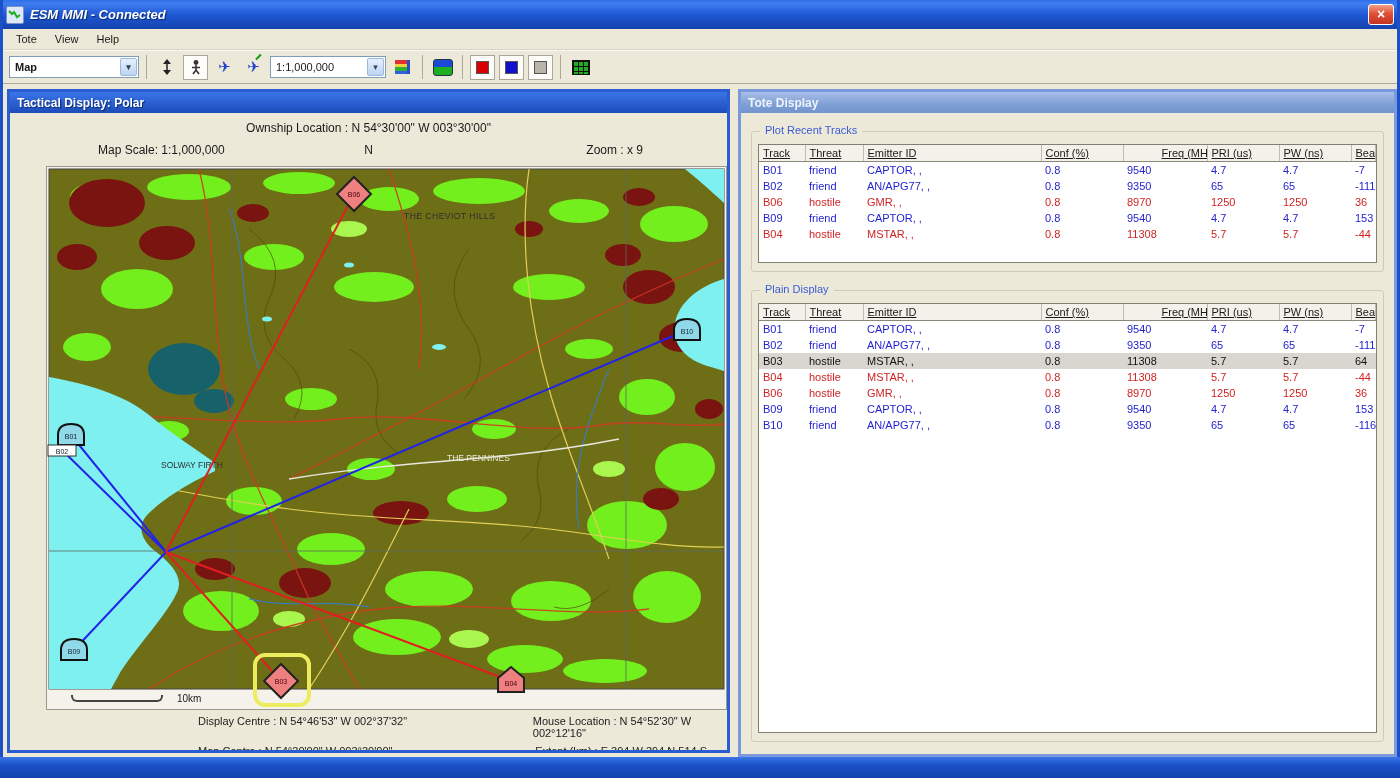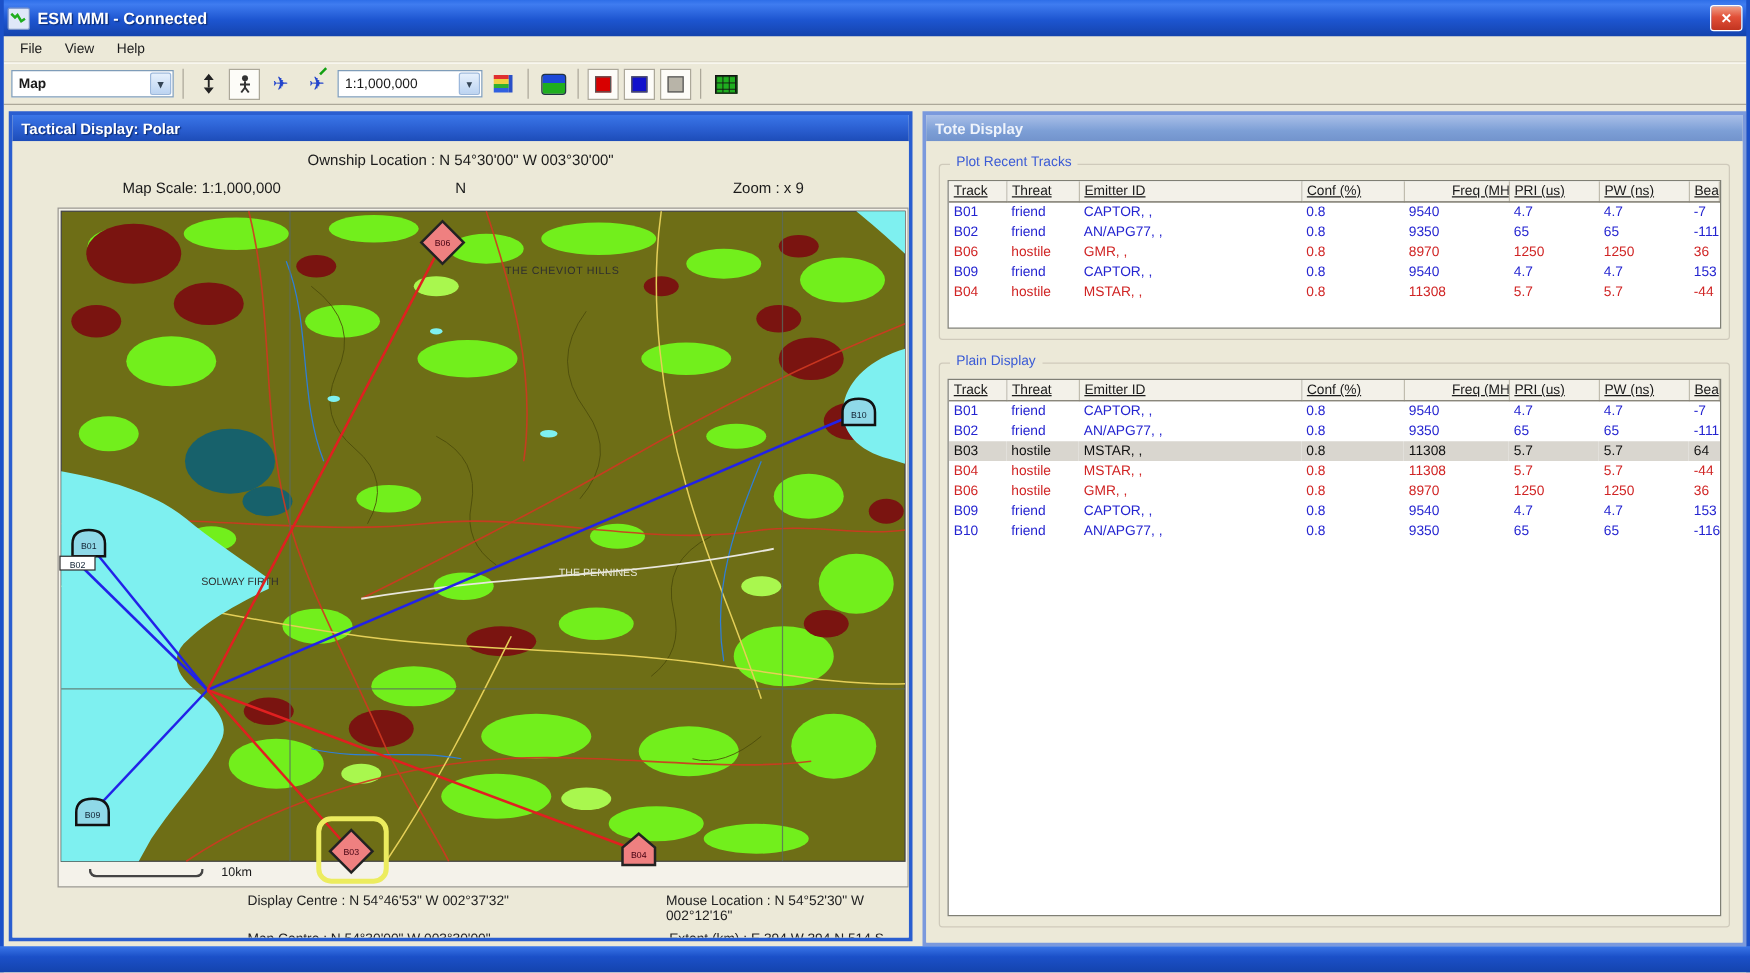--- a/index.html
+++ b/index.html
@@ -10,21 +10,21 @@
   .app-frame-left, .app-frame-right { position:absolute; top:0; bottom:0; width:3px; background:#1b50c8; z-index:50; }
   .app-frame-left { left:0; } .app-frame-right { right:0; }
   .app-frame-bottom { position:absolute; left:0; right:0; bottom:0; height:21px;
       background:linear-gradient(180deg,#3a76e8 0%,#1b50c8 40%,#1443ad 100%); z-index:50; }
 
   .titlebar { position:absolute; left:0; top:0; right:0; height:29px;
       background:linear-gradient(180deg,#2e6ee8 0%,#3f7cf0 12%,#1d55d0 55%,#1443ad 100%);
       display:flex; align-items:center; padding:0 6px; z-index:40; }
   .titlebar .app-icon { width:18px; height:18px; background:#dfe8f8; border:1px solid #7a93c8; border-radius:2px;
       margin-right:6px; display:flex; align-items:center; justify-content:center; }
-  .titlebar .title-text { color:#fff; font-weight:bold; font-size:13px; text-shadow:1px 1px 1px #0a2a70; }
+  .titlebar .title-text { color:#fff; font-weight:bold; font-size:13px; text-shadow:1px 1px 1px #0a2a70;font-style:italic; }
   .close-btn { margin-left:auto; width:26px; height:21px; border-radius:3px; border:1px solid #fff;
       background:linear-gradient(180deg,#f0a088 0%,#e25038 45%,#c23420 100%);
       color:#fff; font-weight:bold; font-size:14px; line-height:18px; text-align:center; cursor:default; }
 
   .menubar { position:absolute; left:3px; right:3px; top:29px; height:21px; background:#ece9d8;
       border-bottom:1px solid #d8d4c4; display:flex; align-items:center; padding-left:4px; }
   .menu-item { padding:3px 9px; }
 
   .toolbar { position:absolute; left:3px; right:3px; top:50px; height:34px; background:#ece9d8;
       border-top:1px solid #fbfaf6; border-bottom:1px solid #aca899; display:flex; align-items:center; gap:4px; padding-left:6px; }
@@ -103,21 +103,21 @@
   <div class="app-icon">
     <svg width="14" height="12" viewBox="0 0 14 12">
         <polyline points="1,2 4,5 6,3 9,8 12,6" fill="none" stroke="#1fae1f" stroke-width="2"></polyline>
       </svg>
   </div>
   <span class="title-text">ESM MMI - Connected</span>
   <div class="close-btn">×</div>
 </div>
 
 <div class="menubar">
-  <span class="menu-item">File</span>
+  <span class="menu-item">Tote</span>
   <span class="menu-item">View</span>
   <span class="menu-item">Help</span>
 </div>
 
 <div class="toolbar">
   <div class="combo view">
     <span>Map</span>
     <span class="arrow-box">▾</span>
   </div>
   <div class="tb-sep"></div>

